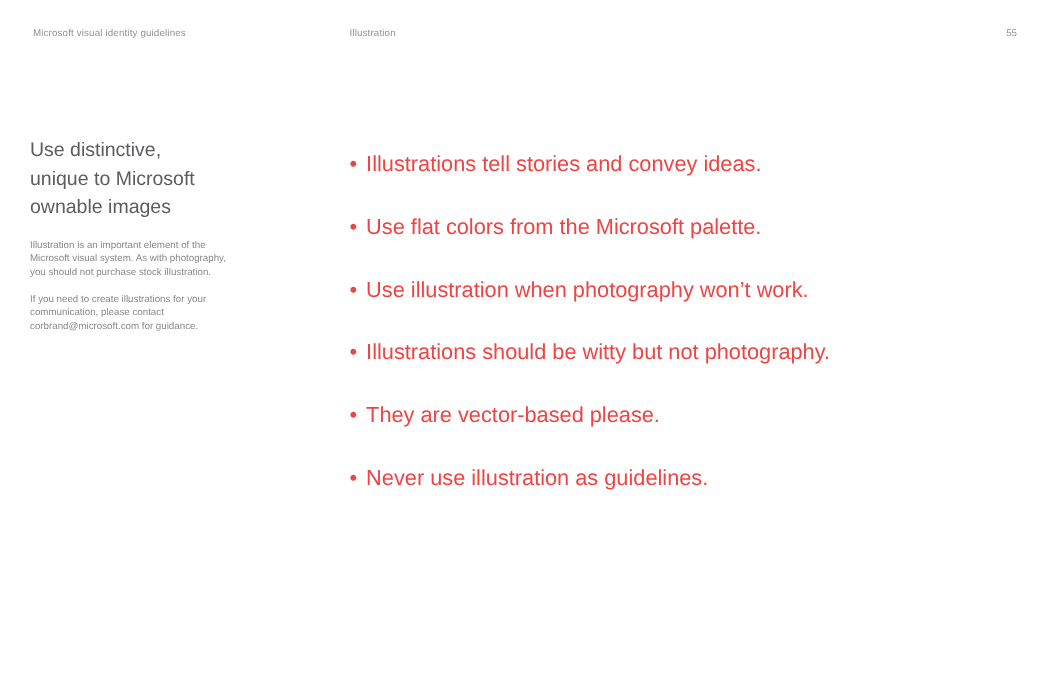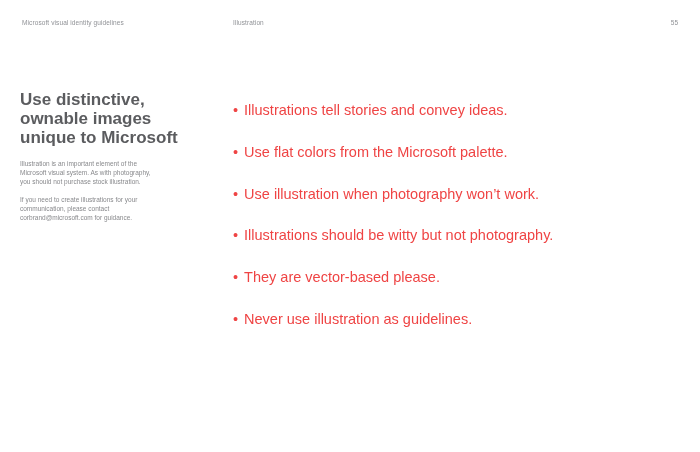--- a/index.html
+++ b/index.html
@@ -42,23 +42,23 @@
   }
 
   
   .left-col {
     position: absolute;
     left: 20px;
     top: 90px;
     width: 160px;
   }
   .page-heading {
-    font-size: 17px;
+    font-size: 13px;
     line-height: 19px;
-    font-weight: 700;
+    font-weight: 400;
     color: #5b5c5f;
   }
   .left-col .para {
     width: 132px;
     font-size: 6.5px;
     line-height: 9px;
     color: #88898c;
     margin: 0;
   }
   .left-col .para-1 { margin-top: 12px; }
@@ -94,22 +94,22 @@
 
   <span class="hdr-doc-title">Microsoft visual identity guidelines</span>
 
   <span class="hdr-section-title">Illustration</span>
 
   <span class="hdr-page-number">55</span>
 
   <div class="left-col">
     <div class="page-heading">
       <div>Use distinctive,</div>
+      <div>unique to Microsoft</div>
       <div>ownable images</div>
-      <div>unique to Microsoft</div>
     </div>
     <p class="para para-1">Illustration is an important element of the Microsoft visual system. As with photography, you should not purchase stock illustration.</p>
     <p class="para para-2">If you need to create illustrations for your communication, please contact corbrand@microsoft.com for guidance.</p>
   </div>
 
   <ul class="bullet-list">
     <li>
       <span class="bullet-marker">•</span><span>Illustrations tell stories and convey ideas.</span>
     </li>
     <li>

